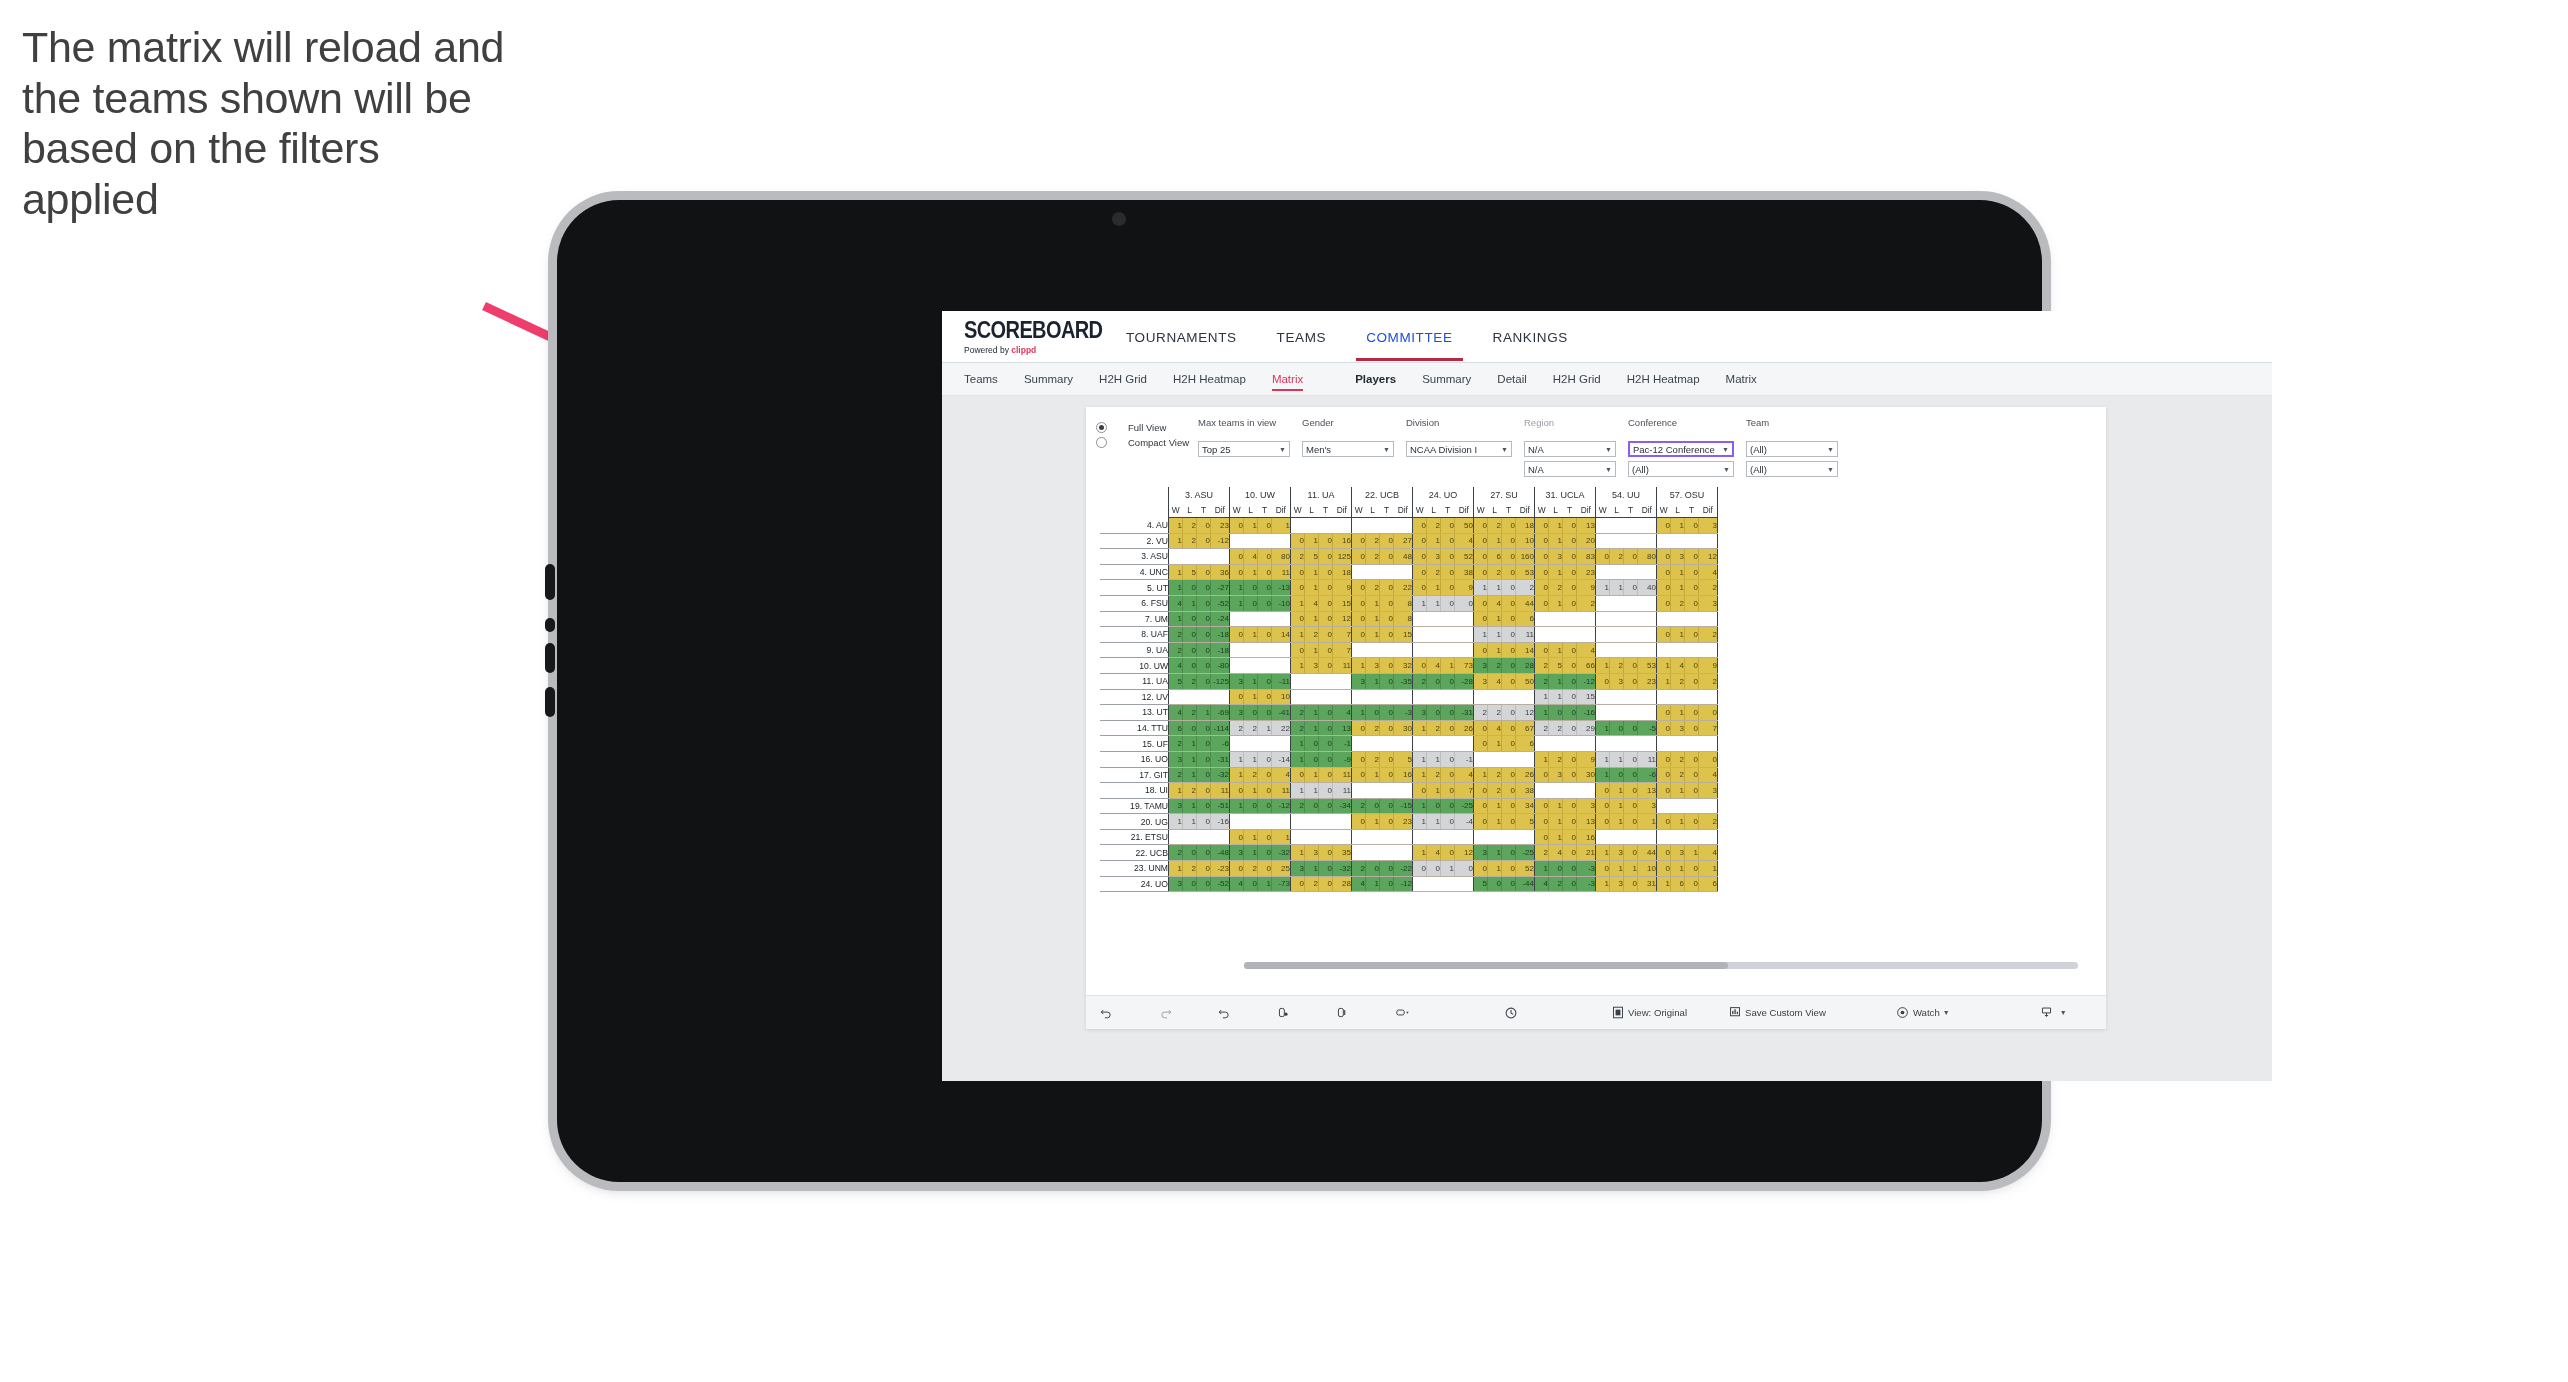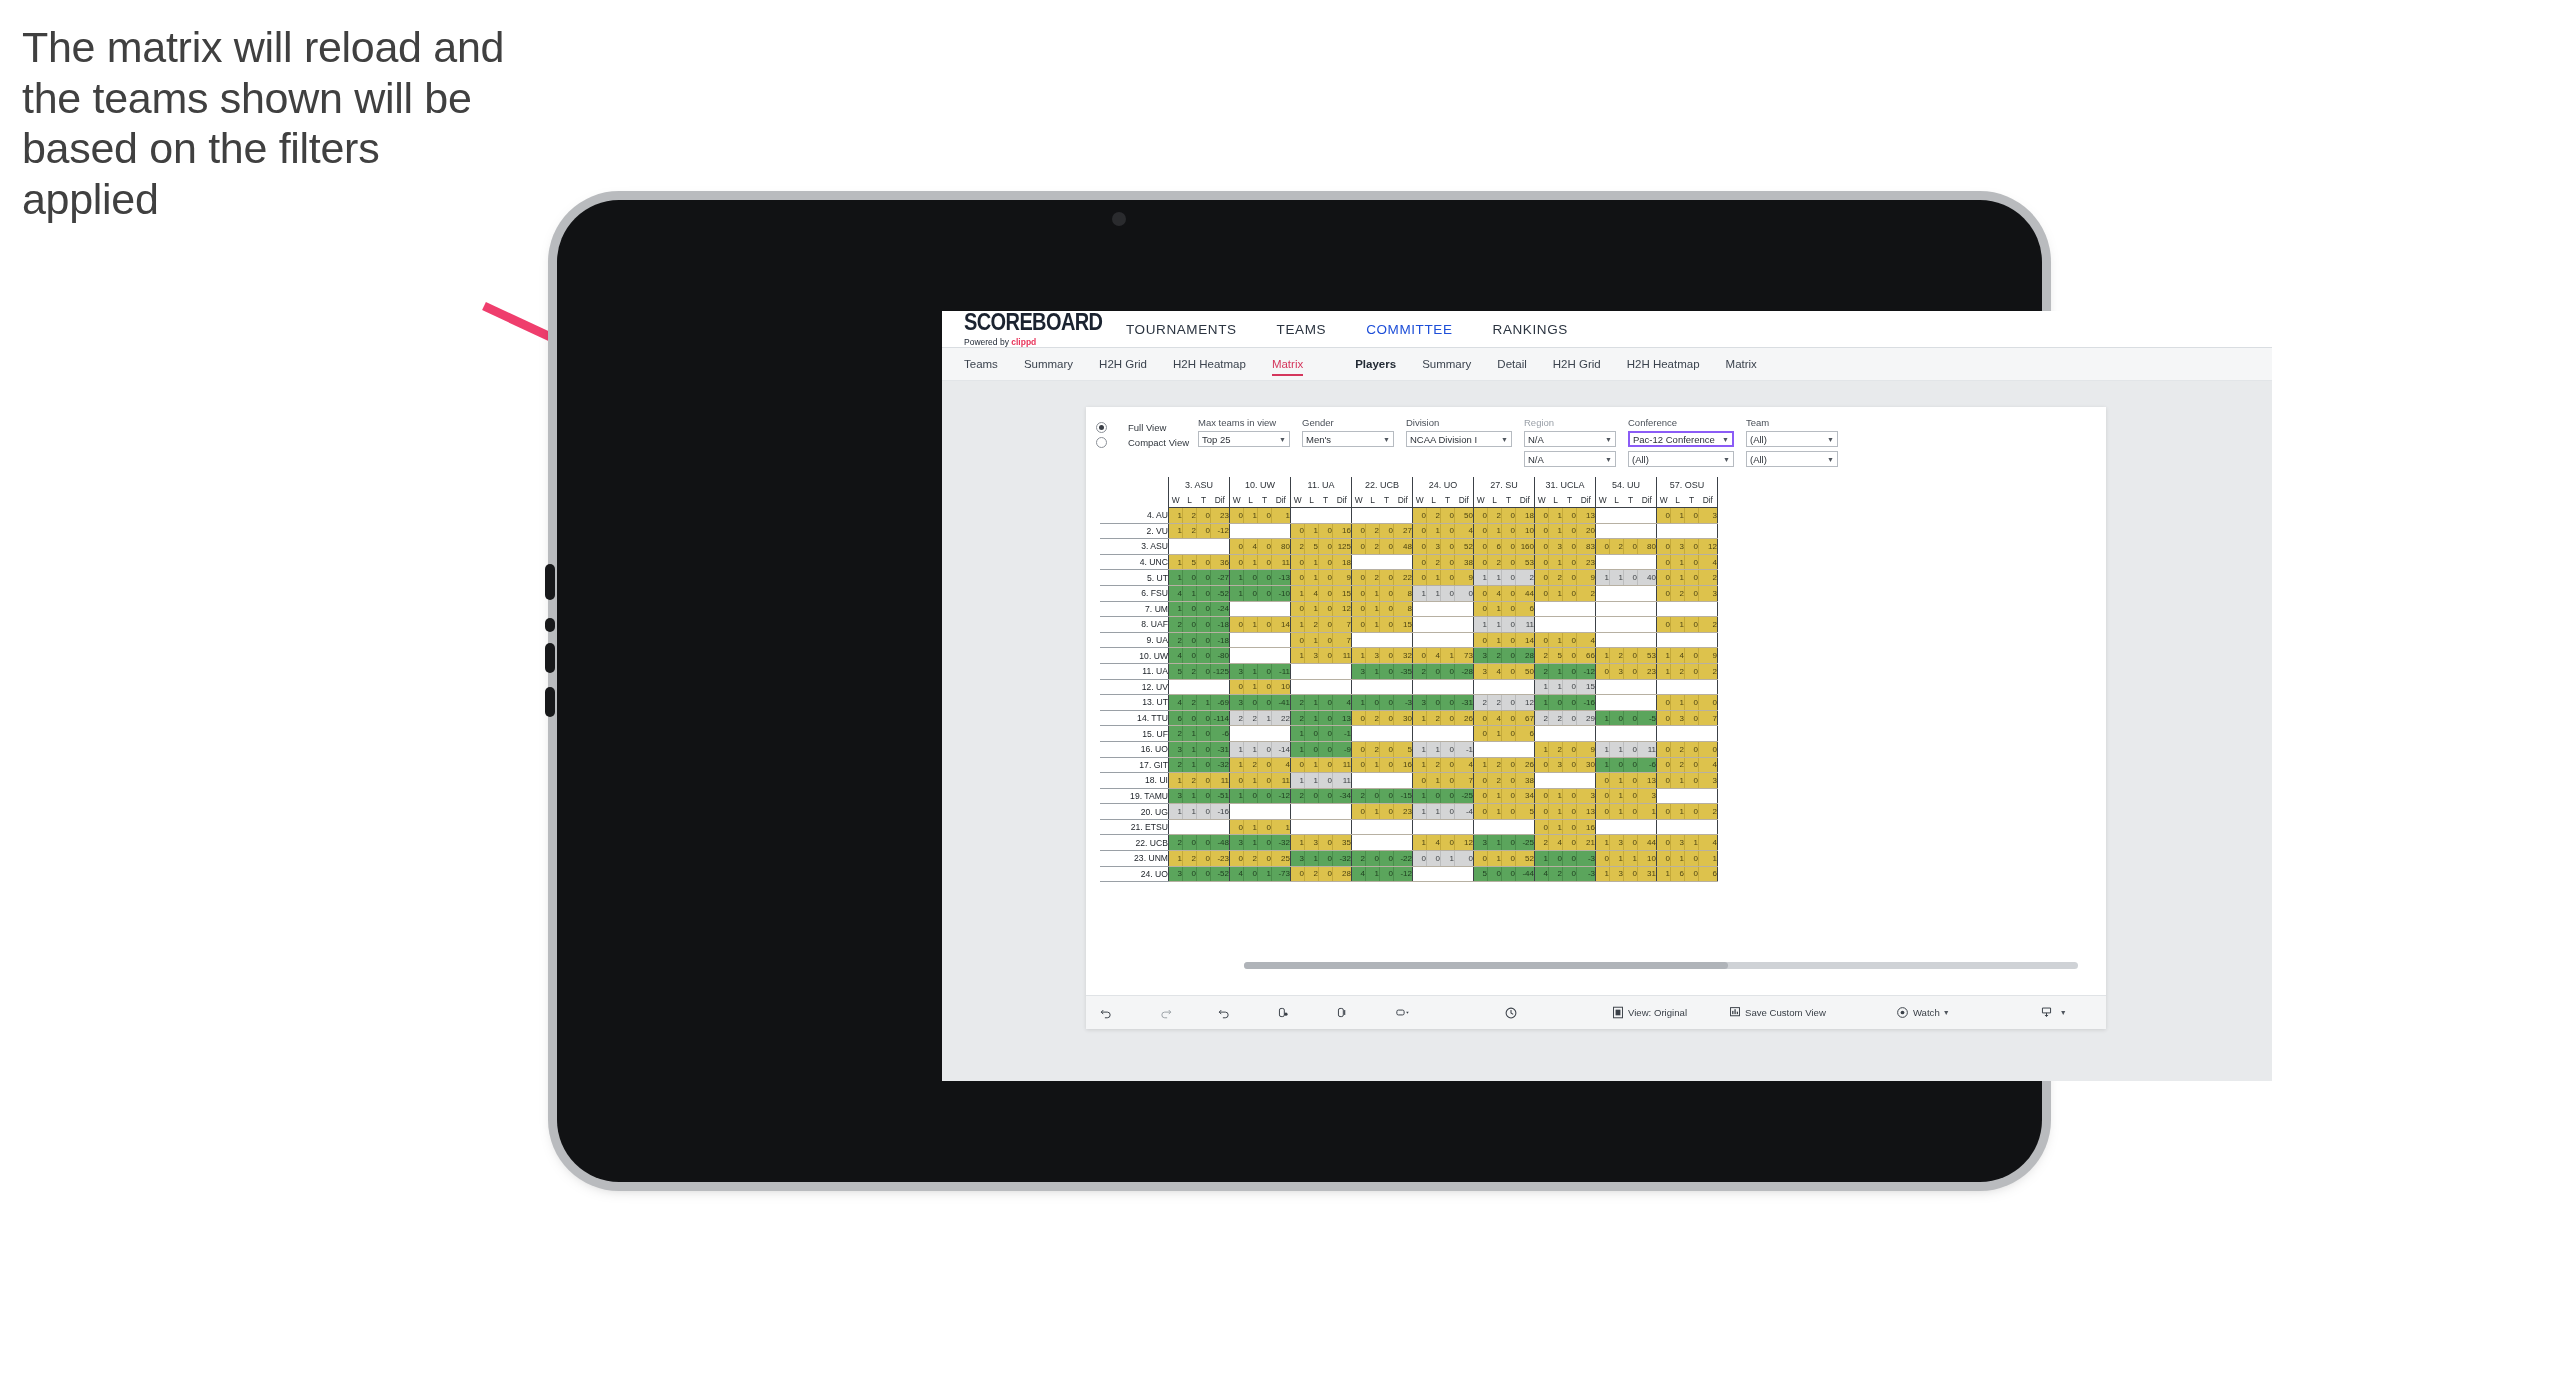--- a/index.html
+++ b/index.html
@@ -34,21 +34,21 @@
   .sb3{top:443px;width:10px;height:30px;}
   .sb4{top:487px;width:10px;height:30px;}
 
   
   #page{
     position:absolute;left:385px;top:111px;width:1330px;height:770px;
     background:#e8eaec;overflow:hidden;
   }
 
   
-  #topnav{height:37px;background:#fff;display:flex;align-items:center;padding-left:22px;position:relative;}
+  #topnav{height:52px;background:#fff;display:flex;align-items:center;padding-left:22px;position:relative;}
   #logo-wrap{display:flex;flex-direction:column;justify-content:center;width:122px;}
   #logo{font-family:"Liberation Sans", sans-serif;font-weight:bold;font-size:20px;letter-spacing:-0.6px;color:#1b2330;line-height:1;transform:scaleY(1.18);transform-origin:left center;}
   #logo-sub{font-size:8.5px;color:#1b2330;margin-top:5px;white-space:nowrap;}
   #logo-sub b{color:#e8345a;font-weight:bold;}
   .topnav-item{font-size:13.5px;color:#2b3440;letter-spacing:.6px;padding:0 0 0 0;margin-left:40px;height:47px;line-height:47px;position:relative;cursor:pointer;}
   .topnav-item.active{color:#1d4ed8;}
   .topnav-item.active::after{content:"";position:absolute;left:-10px;right:-10px;bottom:0;height:3px;background:#b32a45;}
   #topnav-divider{position:absolute;left:0;right:0;bottom:0;height:1px;background:#d9dde1;}
 
   
@@ -65,21 +65,21 @@
     background:#fff;box-shadow:0 1px 4px rgba(0,0,0,.12);overflow:hidden;
   }
 
   
   #filters{display:flex;align-items:flex-start;padding:10px 12px 6px 10px;gap:0px;}
   .radio-col{width:102px;padding-top:5px;}
   .radio-row{display:flex;align-items:center;font-size:9.5px;color:#30363d;margin-bottom:4px;cursor:pointer;gap:16px;}
   .radio{width:9px;height:9px;border:1px solid #8b9097;border-radius:50%;margin-right:5px;position:relative;background:#fff;flex:none;}
   .radio.on::after{content:"";position:absolute;left:2px;top:2px;width:5px;height:5px;border-radius:50%;background:#3a3f46;}
   .fgroup{margin-right:12px;}
-  .flabel{font-size:9.5px;color:#4a5059;margin-bottom:3px;white-space:nowrap;}
+  .flabel{font-size:9.5px;color:#4a5059;margin-bottom:13px;white-space:nowrap;}
   .flabel.dim{color:#9aa0a8;}
   .fsel{
     width:92px;height:16px;border:1px solid #b6bbc1;background:#fff;
     font-size:9.5px;color:#2c3views;color:#2c3138;display:flex;align-items:center;
     padding:0 3px;box-sizing:border-box;justify-content:space-between;margin-bottom:4px;cursor:pointer;
   }
   .fsel.wide{width:106px;}
   .fsel.focus{border:2px solid #8b5cf6;}
   .fsel span.val{overflow:hidden;white-space:nowrap;}
   .caret{font-size:7px;color:#50565e;margin-left:3px;}

